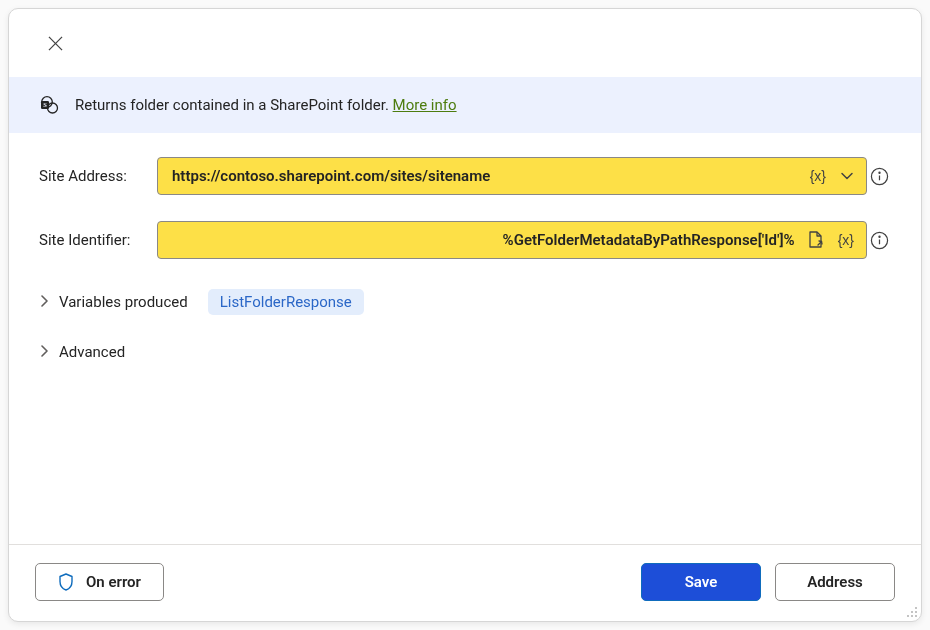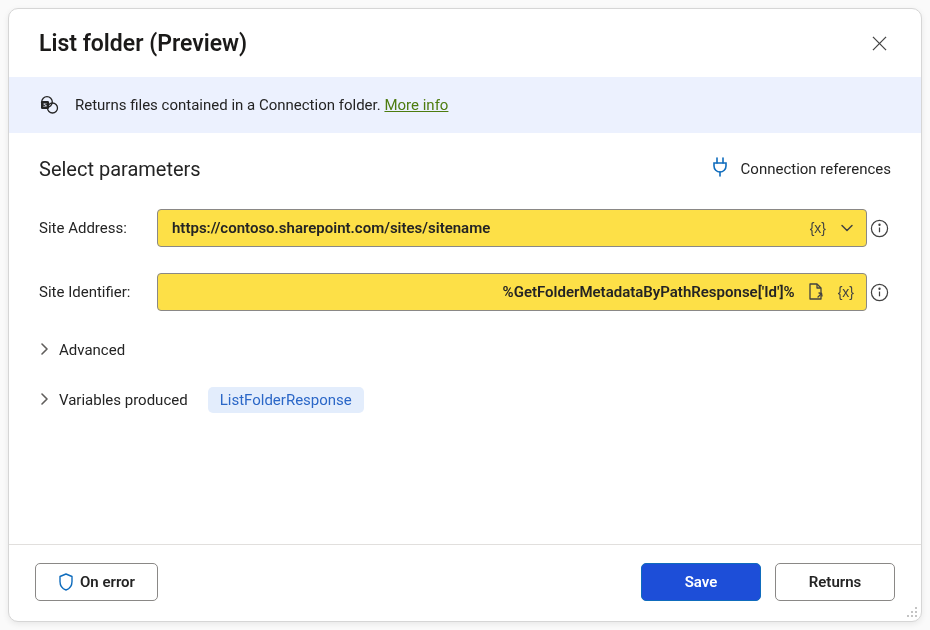--- a/index.html
+++ b/index.html
@@ -170,21 +170,21 @@
   .btn {
     height: 38px;
     padding: 0 22px;
     font-size: 15px;
     font-weight: 600;
     border-radius: 5px;
     cursor: pointer;
     display: inline-flex;
     align-items: center;
     justify-content: center;
-    gap: 6px;
+    gap: 12px;
     font-family: inherit;
   }
   .btn-secondary {
     background: #ffffff;
     border: 1px solid #8a8886;
     color: #242424;
   }
   .btn-primary {
     background: #1d4ed8;
     border: 1px solid #0f6cbd;
@@ -195,59 +195,44 @@
     position:absolute; right:3px; bottom:3px; color:#b0b0b0;
   }
   .right-buttons { display:flex; gap:14px; }
 </style>
 </head>
 <body>
 
 <div class="dialog">
 
   <div class="header">
-    <div class="title">List folder (Preview)</div>
     <button class="close-btn" aria-label="Close">
       <svg width="15" height="15" viewBox="0 0 16 16" fill="none" stroke="#424242" stroke-width="1.3">
         <line x1="1" y1="1" x2="15" y2="15"></line>
           <line x1="15" y1="1" x2="1" y2="15"></line>
       </svg>
     </button>
   </div>
 
   <div class="info-banner">
     <span class="icon-slot">
       <svg width="20" height="20" viewBox="0 0 20 20">
         <circle cx="8" cy="7" r="5.3" fill="none" stroke="#242424" stroke-width="1.3"></circle>
         <circle cx="13.5" cy="13" r="5" fill="none" stroke="#242424" stroke-width="1.3"></circle>
         <rect x="2" y="6" width="8" height="8" rx="1.2" fill="#242424"></rect>
         <text x="6" y="12" font-size="6.5" fill="#ecf1fe" text-anchor="middle" font-family="Segoe UI" font-weight="700">S</text>
       </svg>
     </span>
     <div class="info-text">
-      <span>Returns files contained in a Connection folder. </span><a class="more-info">More info</a>
+      <span>Returns folder contained in a SharePoint folder. </span><a class="more-info">More info</a>
     </div>
   </div>
 
   <div class="body">
 
-    <div class="section-row">
-      <div class="section-title">Select parameters</div>
-      <div class="conn-ref">
-        <span class="plug">
-          <svg width="18" height="20" viewBox="0 0 18 20" fill="none" stroke="#0f6cbd" stroke-width="1.6" stroke-linecap="round">
-            <line x1="6" y1="1" x2="6" y2="6"></line>
-              <line x1="12" y1="1" x2="12" y2="6"></line>
-            <path d="M3 6 H15 V9 A6 6 0 0 1 9 15 A6 6 0 0 1 3 9 Z"></path>
-            <line x1="9" y1="15" x2="9" y2="19"></line>
-          </svg>
-        </span>
-        <span>Connection references</span>
-      </div>
-    </div>
 
     <div class="field-row">
       <div class="field-label">Site Address:</div>
       <div class="field-input-wrap">
         <input class="field-input" value="https://contoso.sharepoint.com/sites/sitename" style="">
         <button class="input-btn">
           <span class="var-token">{x}</span>
         </button>
         <button class="input-btn">
           <svg width="14" height="14" viewBox="0 0 14 14" fill="none" stroke="#424242" stroke-width="1.5" stroke-linecap="round" stroke-linejoin="round">
@@ -282,54 +267,54 @@
       </div>
       <div class="info-btn">
         <svg width="19" height="19" viewBox="0 0 20 20" fill="none" stroke="#424242" stroke-width="1.3">
           <circle cx="10" cy="10" r="8.5"></circle>
             <line x1="10" y1="9" x2="10" y2="14"></line>
             <circle cx="10" cy="6" r="0.6" fill="#424242"></circle>
         </svg>
       </div>
     </div>
 
-    <div class="expander" style="margin-top:10px;">
-      <span class="chev">
-        <svg width="10" height="12" viewBox="0 0 10 12" fill="none" stroke="#605e5c" stroke-width="1.6" stroke-linecap="round" stroke-linejoin="round">
-            <polyline points="3,1 8,6 3,11"></polyline>
-          </svg>
-      </span>
-      <span>Advanced</span>
-    </div>
-
     <div class="expander">
       <span class="chev">
         <svg width="10" height="12" viewBox="0 0 10 12" fill="none" stroke="#605e5c" stroke-width="1.6" stroke-linecap="round" stroke-linejoin="round">
             <polyline points="3,1 8,6 3,11"></polyline>
           </svg>
       </span>
       <span>Variables produced</span>
       <span class="pill">ListFolderResponse</span>
+    </div>
+
+    <div class="expander" style="margin-top:10px;">
+      <span class="chev">
+        <svg width="10" height="12" viewBox="0 0 10 12" fill="none" stroke="#605e5c" stroke-width="1.6" stroke-linecap="round" stroke-linejoin="round">
+            <polyline points="3,1 8,6 3,11"></polyline>
+          </svg>
+      </span>
+      <span>Advanced</span>
     </div>
 
   </div>
 
   <div class="footer">
     <button class="btn btn-secondary">
       <svg width="16" height="18" viewBox="0 0 16 18" fill="none" stroke="#0f6cbd" stroke-width="1.4" stroke-linejoin="round">
         <path d="M8 1 L14 3.5 V8.5 C14 13 11 16 8 17 C5 16 2 13 2 8.5 V3.5 Z"></path>
       </svg>
       <span>On error</span>
     </button>
     <div class="right-buttons">
       <button class="btn btn-primary">
         <span>Save</span>
       </button>
       <button class="btn btn-secondary" style="min-width:120px;">
-        <span>Returns</span>
+        <span>Address</span>
       </button>
     </div>
     <svg class="resize-grip" width="14" height="14" viewBox="0 0 14 14">
       <circle cx="12" cy="4" r="1" fill="#b0b0b0"></circle>
       <circle cx="8" cy="8" r="1" fill="#b0b0b0"></circle>
         <circle cx="12" cy="8" r="1" fill="#b0b0b0"></circle>
       <circle cx="4" cy="12" r="1" fill="#b0b0b0"></circle>
         <circle cx="8" cy="12" r="1" fill="#b0b0b0"></circle>
         <circle cx="12" cy="12" r="1" fill="#b0b0b0"></circle>
     </svg>

